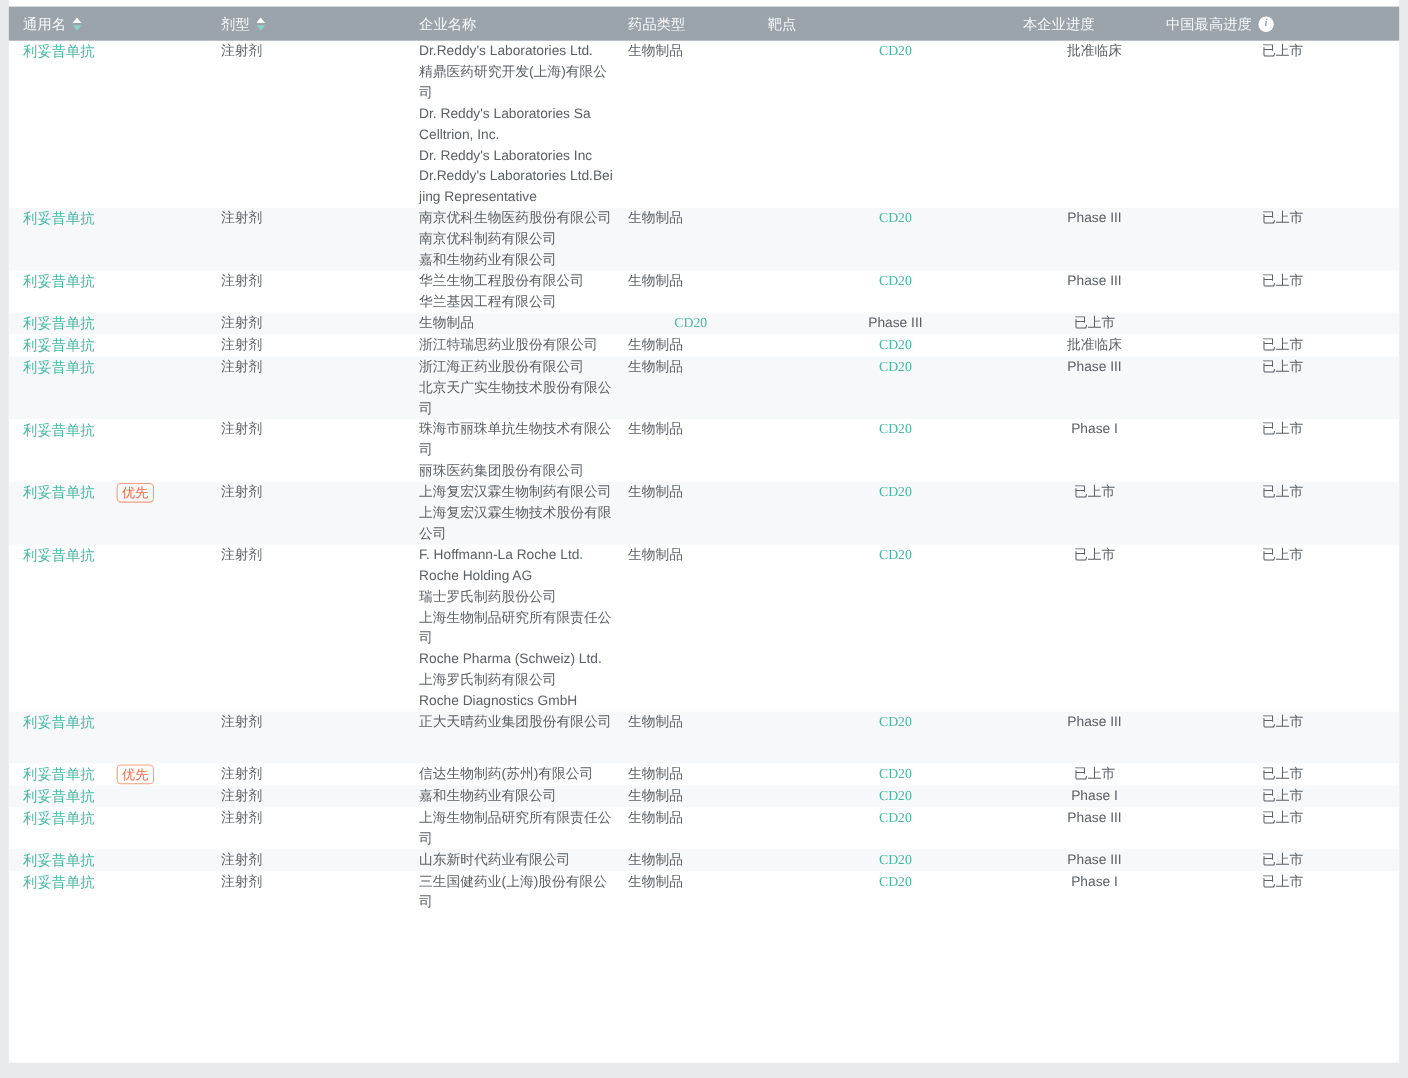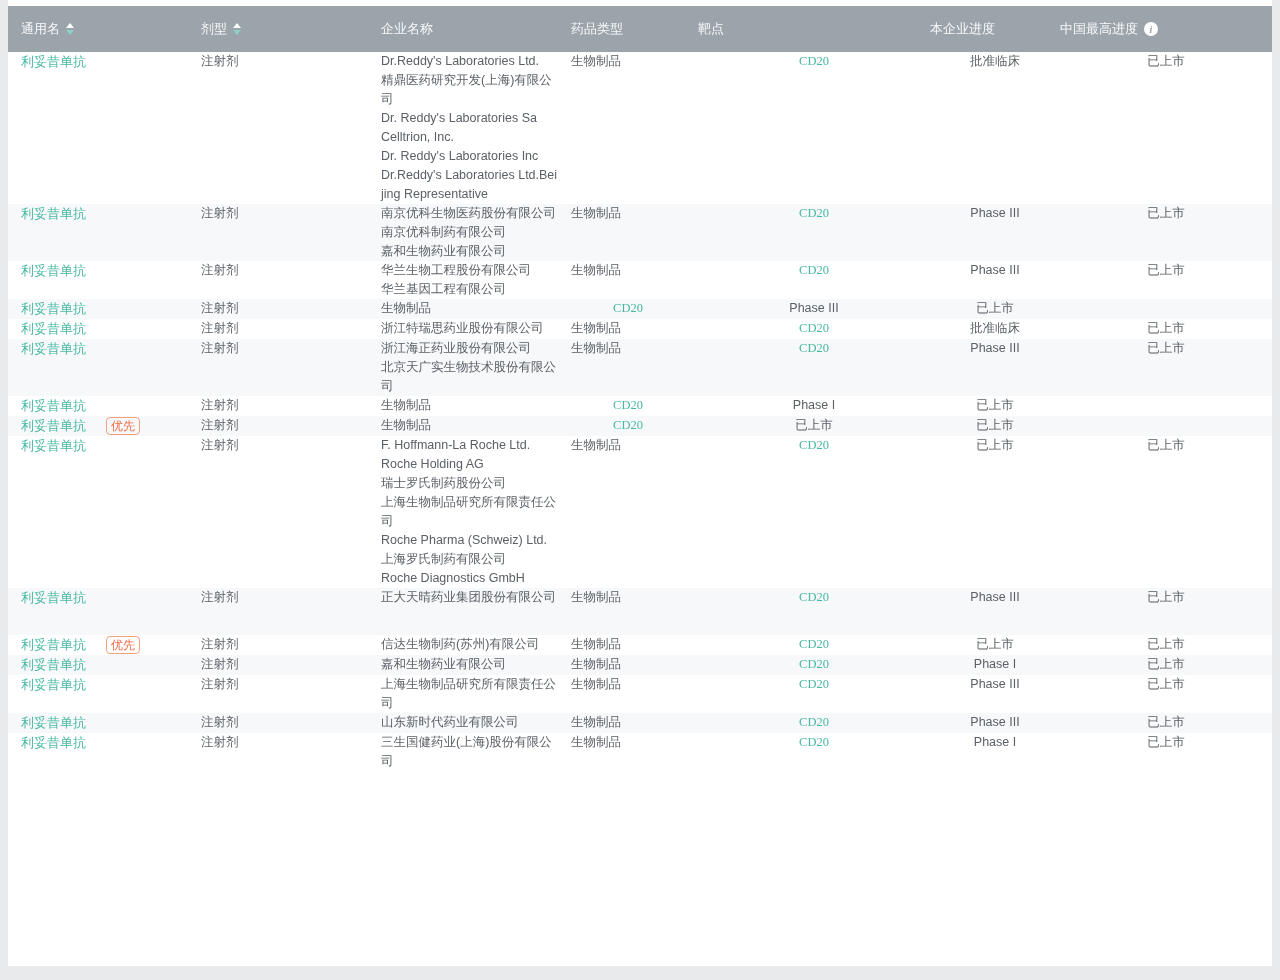--- a/index.html
+++ b/index.html
@@ -28,21 +28,21 @@
     min-height:966px;
   }
   .grid-row{
     display:grid;
     grid-template-columns:180px 180px 190px 140px 232px 130px 212px;
     width:1264px;
   }
   .thead{
     background:var(--header-bg);
     color:var(--header-text);
-    height:46px;
+    height:31px;
     align-items:center;
     font-size:13px;
   }
   .th{
     padding-left:13px;
     display:flex;
     align-items:center;
     white-space:nowrap;
   }
   .th.center{padding-left:0;}
@@ -246,33 +246,41 @@
     </div>
     <div class="td center">Phase III</div>
     <div class="td center">已上市</div>
   </div>
 
   <div class="grid-row tr">
     <div class="td">
       <span class="drug-link">利妥昔单抗</span>
     </div>
     <div class="td">注射剂</div>
+    <div class="td">
+          <div class="company-line">珠海市丽珠单抗生物技术有限公司</div>
+          <div class="company-line">丽珠医药集团股份有限公司</div>
+        </div>
     <div class="td">生物制品</div>
     <div class="td center">
       <span class="target-link">CD20</span>
     </div>
     <div class="td center">Phase I</div>
     <div class="td center">已上市</div>
   </div>
 
   <div class="grid-row tr">
     <div class="td">
       <span class="drug-link">利妥昔单抗</span><span class="priority-badge">优先</span>
     </div>
     <div class="td">注射剂</div>
+    <div class="td">
+          <div class="company-line">上海复宏汉霖生物制药有限公司</div>
+          <div class="company-line">上海复宏汉霖生物技术股份有限公司</div>
+        </div>
     <div class="td">生物制品</div>
     <div class="td center">
       <span class="target-link">CD20</span>
     </div>
     <div class="td center">已上市</div>
     <div class="td center">已上市</div>
   </div>
 
   <div class="grid-row tr">
     <div class="td">

